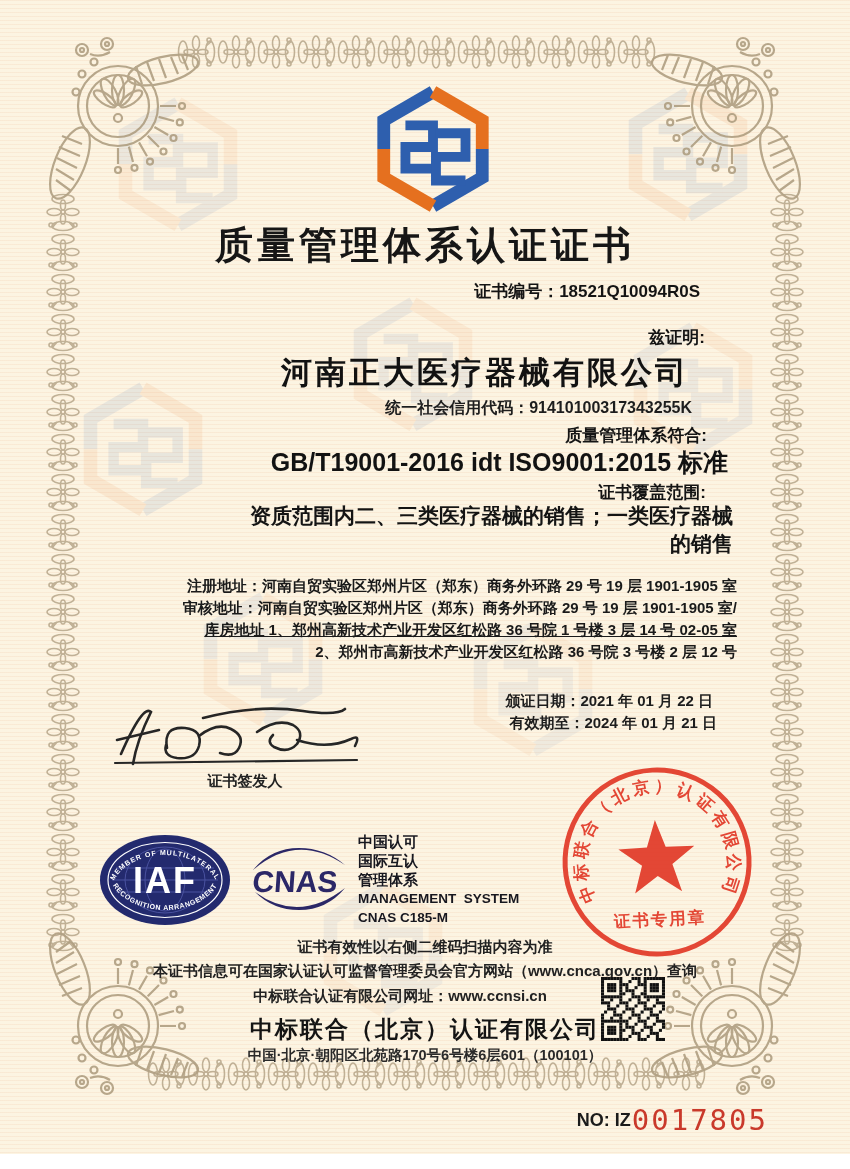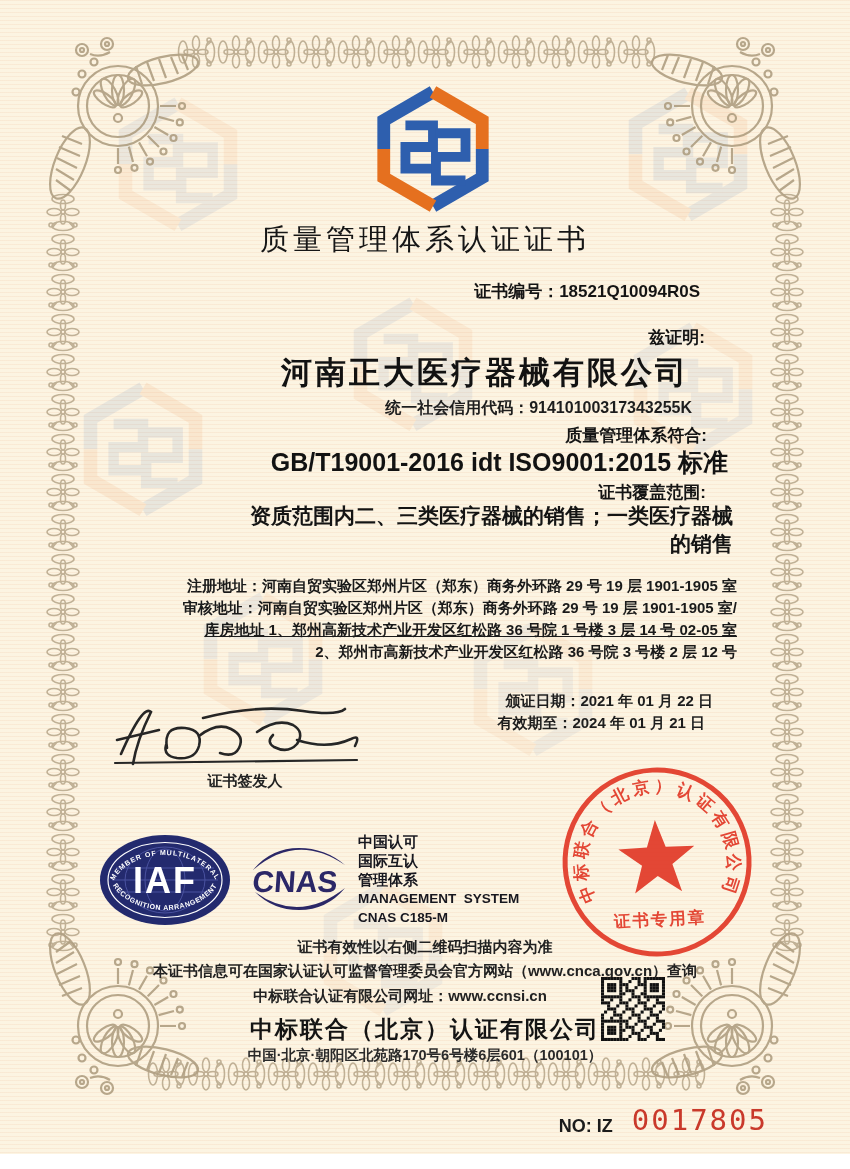--- a/index.html
+++ b/index.html
@@ -8,21 +8,21 @@
     font-family:"Liberation Sans","DejaVu Sans",sans-serif;color:#1d1d1d;
     background:#fcf4e2;
     background-image:repeating-linear-gradient(0deg,
       rgba(243,206,178,.28) 0px, rgba(243,206,178,.28) 1px,
       rgba(0,0,0,0) 1px, rgba(0,0,0,0) 4px);
   }
   .abs{position:absolute;}
   .r{text-align:right;}
   .c{text-align:center;}
   svg{display:block;}
-  .title{font-size:29px;font-weight:400;letter-spacing:4px;color:#161616;}
+  .title{font-size:38px;font-weight:700;letter-spacing:4px;color:#161616;}
   .lbl17{font-size:17px;font-weight:700;color:#141414;}
   .company{font-size:31px;font-weight:700;letter-spacing:3px;color:#121212;}
   .credit{font-size:16px;font-weight:600;}
   .standard{font-size:25px;font-weight:700;color:#121212;}
   .scope{font-size:21px;font-weight:700;color:#141414;}
   .addr{font-size:15px;font-weight:600;color:#1a1a1a;}
   .date{font-size:15px;font-weight:700;margin-top:19px;}
   .foot{font-size:15px;font-weight:600;color:#222;}
   .orgname{font-size:23px;font-weight:700;letter-spacing:2px;color:#141414;}
   .orgaddr{font-size:14.5px;font-weight:600;color:#2a2a2a;}
@@ -205,21 +205,21 @@
   <div class="abs scope r" style="right:117px;top:530px;text-align:center;">的销售</div>
 
   <div class="abs addr r" style="right:113px;top:577px;">注册地址：河南自贸实验区郑州片区（郑东）商务外环路 29 号 19 层 1901-1905 室</div>
   <div class="abs addr r" style="right:113px;top:599px;">审核地址：河南自贸实验区郑州片区（郑东）商务外环路 29 号 19 层 1901-1905 室/</div>
   <div class="abs addr r" style="right:113px;top:621px;text-decoration:underline;">库房地址 1、郑州高新技术产业开发区红松路 36 号院 1 号楼 3 层 14 号 02-05 室</div>
   <div class="abs addr r" style="right:113px;top:643px;">2、郑州市高新技术产业开发区红松路 36 号院 3 号楼 2 层 12 号</div>
 
   <div class="abs date r" style="right:137px;top:673px;">
     <span>颁证日期：</span><span>2021 年 01 月 22 日</span>
   </div>
-  <div class="abs date r" style="right:145px;top:695px;">
+  <div class="abs date r" style="right:133px;top:695px;">
     <span>有效期至：</span><span>2024 年 01 月 21 日</span>
   </div>
 
   <svg class="abs" style="left:105px;top:696px;" width="268" height="82" viewBox="0 0 268 82">
     <g fill="none" stroke="#262626" stroke-width="2.6" stroke-linecap="round">
       <path d="M16 58 Q38 8 46 16 Q32 44 28 68"></path>
       <path d="M12 44 L54 34"></path>
       <path d="M62 52 Q58 30 80 32 Q98 34 94 50 Q90 64 72 62 Q58 60 61 49"></path>
       <path d="M94 40 Q112 26 126 33 Q140 40 134 52 Q129 62 115 57"></path>
       <path d="M98 22 Q152 8 198 15 Q232 20 240 13"></path>
@@ -509,19 +509,19 @@
         <rect x="42" y="60" width="3" height="3"></rect>
         <rect x="54" y="60" width="3" height="3"></rect>
         <rect x="57" y="60" width="3" height="3"></rect>
         <rect x="60" y="60" width="3" height="3"></rect>
       </g>
   </svg>
 
   <div class="abs orgname c" style="left:0;right:0;top:1014px;">中标联合（北京）认证有限公司</div>
   <div class="abs orgaddr c" style="left:0;right:0;top:1046px;">中国·北京·朝阳区北苑路170号6号楼6层601（100101）</div>
 
-  <div class="abs" style="right:82px;top:1103px;display:flex;align-items:flex-end;gap:19px;">
+  <div class="abs" style="right:82px;top:1103px;display:flex;align-items:center;gap:1px;">
     <span class="serial-label">NO: IZ</span>
     <span class="serial-num">0017805</span>
   </div>
 
   <div class="scan-edge"></div>
 </div>
 
 </body></html>

